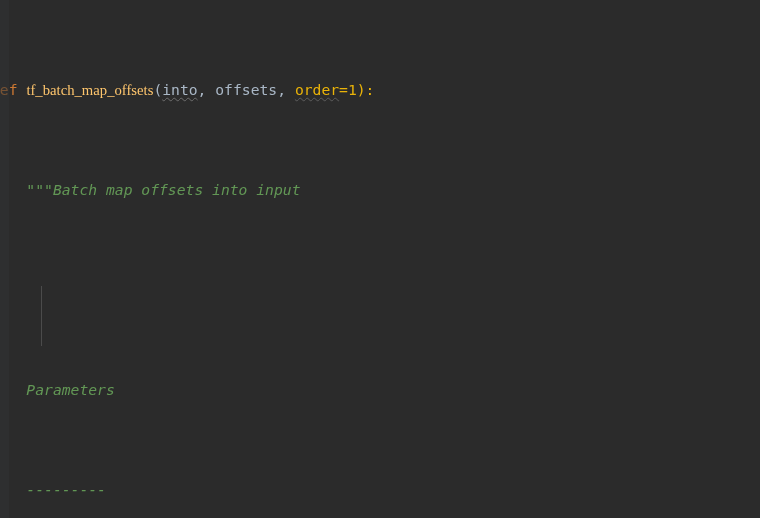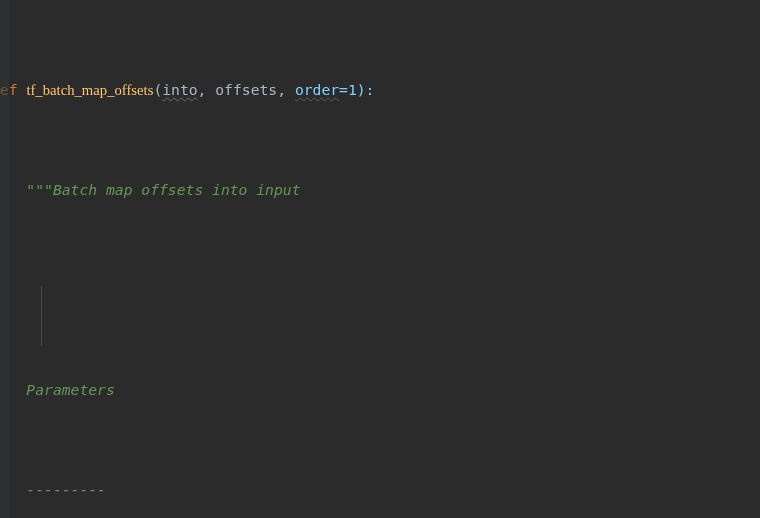--- a/index.html
+++ b/index.html
@@ -61,21 +61,21 @@
     background: #4b4b4b;
     z-index: 1;
     pointer-events: none;
   }
 
   
   .kw       { color: #cc7832; }                 
   .fn       { color: #ffc66d; font-family: Liberation Serif, serif; }                 
   .id       { color: #a9b7c6; }                 
   .doc      { color: #629755; font-style: italic; }                 
-  .dim      { color: #7dd3fc; }                 
+  .dim      { color: #eab308; }                 
 
   
   .wavy {
     text-decoration: underline;
     text-decoration-style: wavy;
     text-decoration-color: #6d6d6d;
     text-decoration-thickness: 1px;
     text-underline-offset: 2px;
   }
   .wavy-dim {

